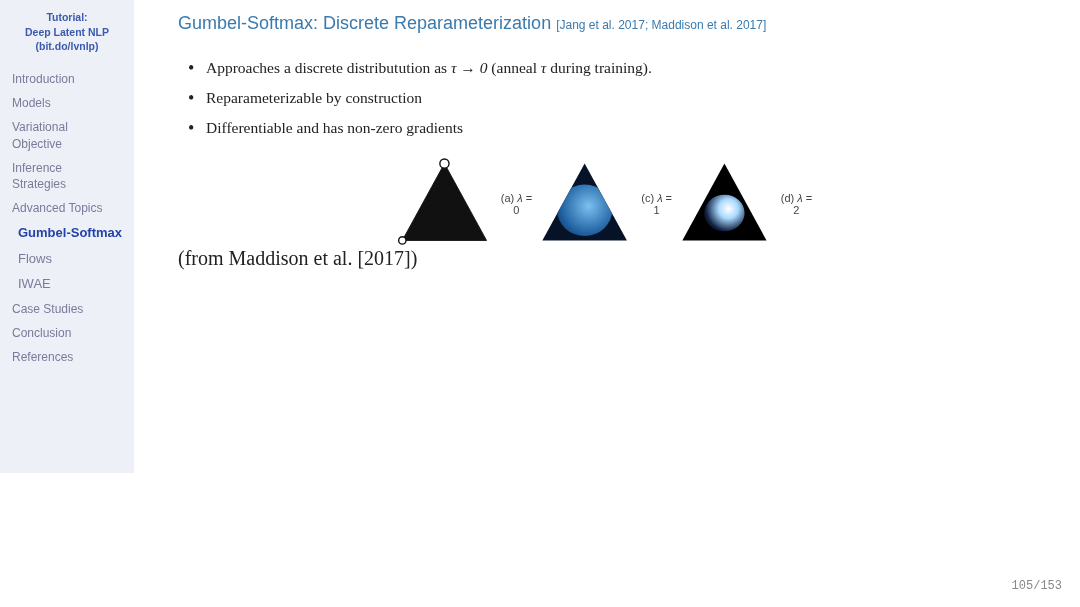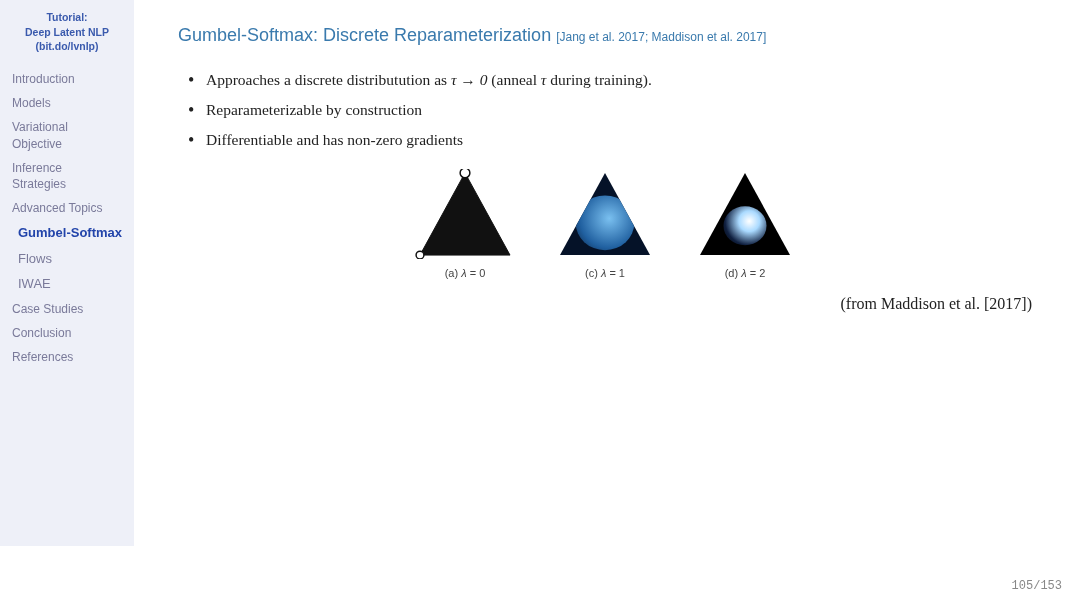--- a/index.html
+++ b/index.html
@@ -9,21 +9,21 @@
       overflow: hidden;
       font-family: 'Computer Modern', 'Latin Modern', Georgia, serif;
       background: #fff;
       display: flex;
     }
 
     
     #sidebar {
       width: 134px;
       min-width: 134px;
-      height: 546px;
+      height: 473px;
       background: #eef0f8;
       padding: 10px 8px;
       display: flex;
       flex-direction: column;
       gap: 0;
     }
     .sidebar-title {
       color: #3a5aad;
       font-size: 10.5px;
       font-weight: bold;
@@ -51,21 +51,21 @@
     }
     .sidebar-section.sub.active {
       color: #2244aa;
       font-weight: bold;
     }
 
     
     #main {
       flex: 1;
       height: 607px;
-      padding: 24px 48px 20px 44px;
+      padding: 12px 48px 20px 44px;
       position: relative;
       background: #fff;
     }
 
     .slide-title {
       font-size: 18px;
       color: #3a7aad;
       font-family: sans-serif;
       font-weight: normal;
       margin-bottom: 24px;
@@ -107,21 +107,21 @@
     .figures-row {
       display: flex;
       gap: 0px;
       justify-content: center;
       align-items: flex-end;
       margin-top: 10px;
       margin-bottom: 0px;
     }
     .figure-item {
       display: flex;
-      flex-direction: column;
+      flex-direction: row;
       align-items: center;
       gap: 4px;
       width: 140px;
     }
     .figure-caption {
       font-size: 11px;
       color: #444;
       font-family: sans-serif;
       text-align: center;
       margin-top: 4px;
@@ -130,24 +130,24 @@
       font-style: italic;
     }
 
     
     .triangle-svg {
       width: 108px;
       height: 90px;
     }
 
     .attribution {
-      text-align: right;
-      font-size: 16px;
+      text-align: left;
+      font-size: 20px;
       color: #222;
-      margin-top: 16px;
+      margin-top: 0;
       font-family: 'Computer Modern', Georgia, serif;
     }
 
     .slide-number {
       position: absolute;
       bottom: 14px;
       right: 18px;
       font-size: 12px;
       color: #888;
       font-family: Liberation Mono, monospace;

